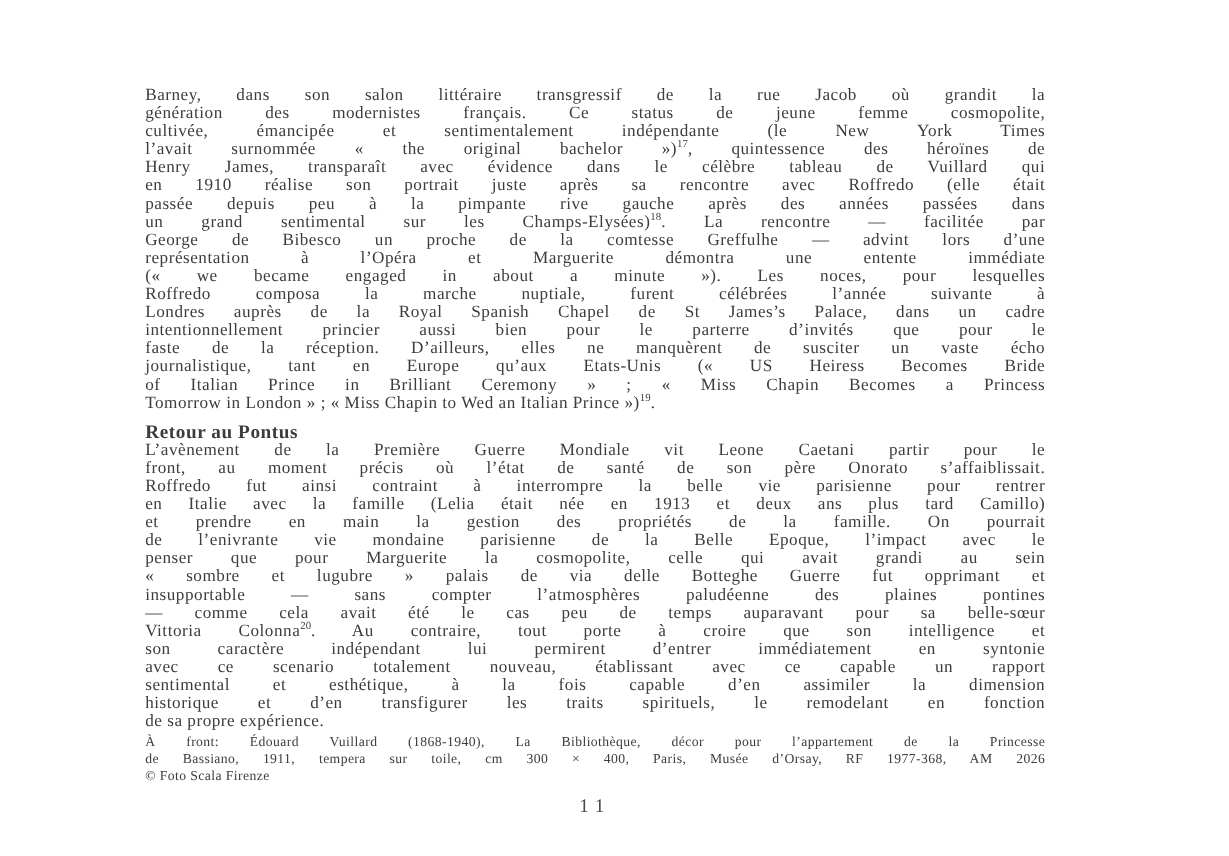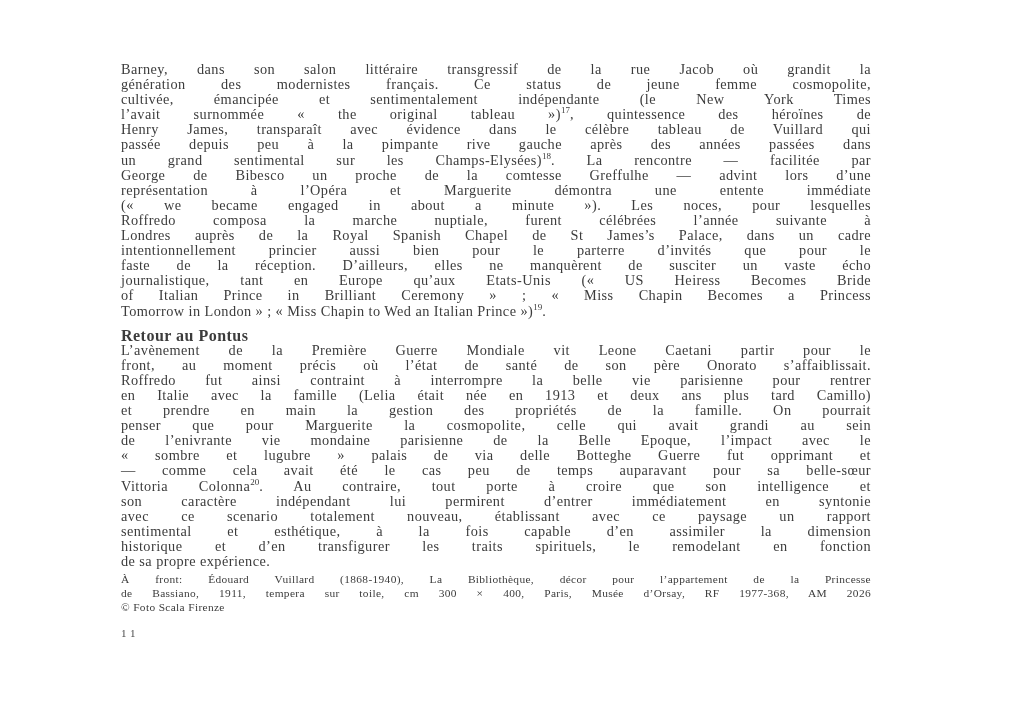--- a/index.html
+++ b/index.html
@@ -14,21 +14,21 @@
     position: relative;
     width: 1024px;
     height: 713px;
     background: #ffffff;
     font-family: "Liberation Serif", "DejaVu Serif", serif;
     color: #3c3c3c;
   }
   .text-col {
     position: absolute;
     left: 121px;
-    top: 62px;
+    top: 72px;
     width: 750px;
   }
   .line {
     margin: 0;
     font-size: 14.3px;
     line-height: 15.1px;
     letter-spacing: 0.03em;
     text-align: justify;
     text-align-last: justify;
     white-space: normal;
@@ -62,38 +62,40 @@
     letter-spacing: 0.03em;
     text-align: justify;
     text-align-last: justify;
   }
   .caption .cline.last {
     text-align: left;
     text-align-last: left;
   }
   .pagenum {
     margin-top: 12px;
-    font-size: 11px;
+    font-size: 16px;
     line-height: 14px;
+    text-align: center;
     letter-spacing: 0.35em;
     color: #4a4a4a;
   }
 </style>
 </head>
 <body>
 
 <div class="page">
   <div class="text-col">
 
     <div>
       <p class="line">Barney, dans son salon littéraire transgressif de la rue Jacob où grandit la</p>
       <p class="line"><span>génération des modernistes français. Ce </span><span class="it">status</span><span> de jeune femme cosmopolite,</span></p>
       <p class="line"><span>cultivée, émancipée et sentimentalement indépendante (le </span><span class="it">New York Times</span></p>
-      <p class="line"><span>l’avait surnommée « the original tableau »)</span><sup class="fnref">17</sup><span>, quintessence des héroïnes de</span></p>
+      <p class="line"><span>l’avait surnommée « the original bachelor »)</span><sup class="fnref">17</sup><span>, quintessence des héroïnes de</span></p>
       <p class="line">Henry James, transparaît avec évidence dans le célèbre tableau de Vuillard qui</p>
+      <p class="line">en 1910 réalise son portrait juste après sa rencontre avec Roffredo (elle était</p>
       <p class="line">passée depuis peu à la pimpante rive gauche après des années passées dans</p>
       <p class="line"><span>un grand sentimental sur les Champs-Elysées)</span><sup class="fnref">18</sup><span>. La rencontre — facilitée par</span></p>
       <p class="line">George de Bibesco un proche de la comtesse Greffulhe — advint lors d’une</p>
       <p class="line">représentation à l’Opéra et Marguerite démontra une entente immédiate</p>
       <p class="line">(« we became engaged in about a minute »). Les noces, pour lesquelles</p>
       <p class="line">Roffredo composa la marche nuptiale, furent célébrées l’année suivante à</p>
       <p class="line">Londres auprès de la Royal Spanish Chapel de St James’s Palace, dans un cadre</p>
       <p class="line">intentionnellement princier aussi bien pour le parterre d’invités que pour le</p>
       <p class="line">faste de la réception. D’ailleurs, elles ne manquèrent de susciter un vaste écho</p>
       <p class="line">journalistique, tant en Europe qu’aux Etats-Unis (« US Heiress Becomes Bride</p>
@@ -102,27 +104,28 @@
     </div>
 
     <h2 class="heading">Retour au Pontus</h2>
 
     <div>
       <p class="line">L’avènement de la Première Guerre Mondiale vit Leone Caetani partir pour le</p>
       <p class="line">front, au moment précis où l’état de santé de son père Onorato s’affaiblissait.</p>
       <p class="line">Roffredo fut ainsi contraint à interrompre la belle vie parisienne pour rentrer</p>
       <p class="line">en Italie avec la famille (Lelia était née en 1913 et deux ans plus tard Camillo)</p>
       <p class="line">et prendre en main la gestion des propriétés de la famille. On pourrait</p>
+      <p class="line">de l’enivrante vie mondaine parisienne de la Belle Epoque, l’impact avec le</p>
       <p class="line">penser que pour Marguerite la cosmopolite, celle qui avait grandi au sein</p>
-      <p class="line">de l’enivrante vie mondaine parisienne de la Belle Epoque, l’impact avec le</p>
       <p class="line">« sombre et lugubre » palais de via delle Botteghe Guerre fut opprimant et</p>
+      <p class="line">insupportable — sans compter l’atmosphères paludéenne des plaines pontines</p>
       <p class="line">— comme cela avait été le cas peu de temps auparavant pour sa belle-sœur</p>
       <p class="line"><span>Vittoria Colonna</span><sup class="fnref">20</sup><span>. Au contraire, tout porte à croire que son intelligence et</span></p>
       <p class="line">son caractère indépendant lui permirent d’entrer immédiatement en syntonie</p>
-      <p class="line">avec ce scenario totalement nouveau, établissant avec ce paysage un rapport</p>
+      <p class="line">avec ce scenario totalement nouveau, établissant avec ce capable un rapport</p>
       <p class="line">sentimental et esthétique, à la fois capable d’en assimiler la dimension</p>
       <p class="line">historique et d’en transfigurer les traits spirituels, le remodelant en fonction</p>
       <p class="line last">de sa propre expérience.</p>
     </div>
 
     <div class="caption">
       <p class="cline"><span class="it">À front:</span><span> Édouard Vuillard (1868-1940), </span><span class="it">La Bibliothèque</span><span>, décor pour l’appartement de la Princesse</span></p>
       <p class="cline">de Bassiano, 1911, tempera sur toile, cm 300 × 400, Paris, Musée d’Orsay, RF 1977-368, AM 2026</p>
       <p class="cline last">© Foto Scala Firenze</p>
     </div>

